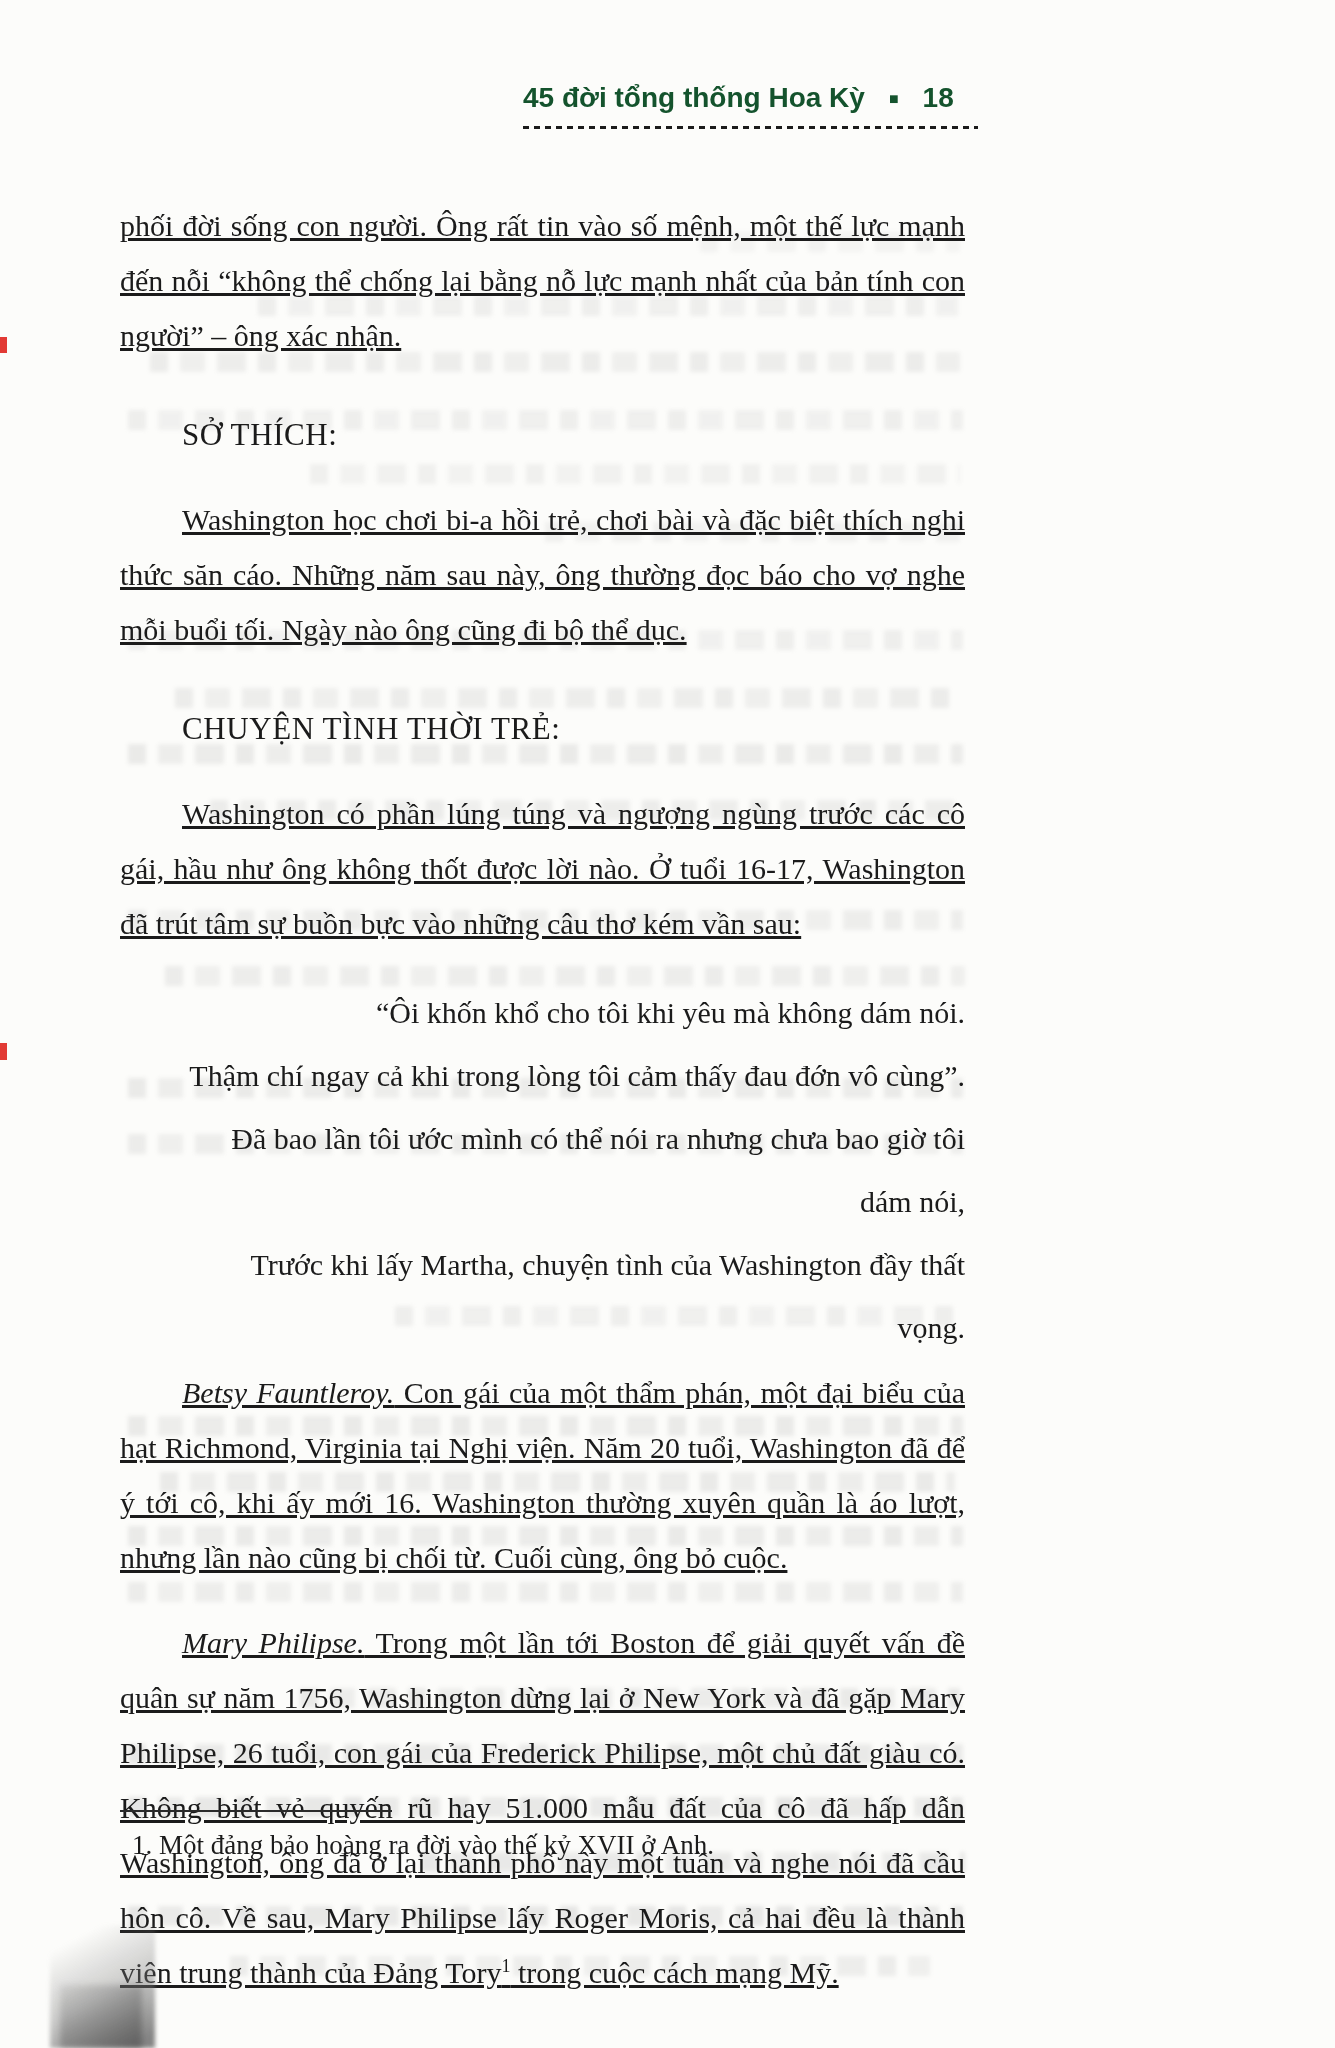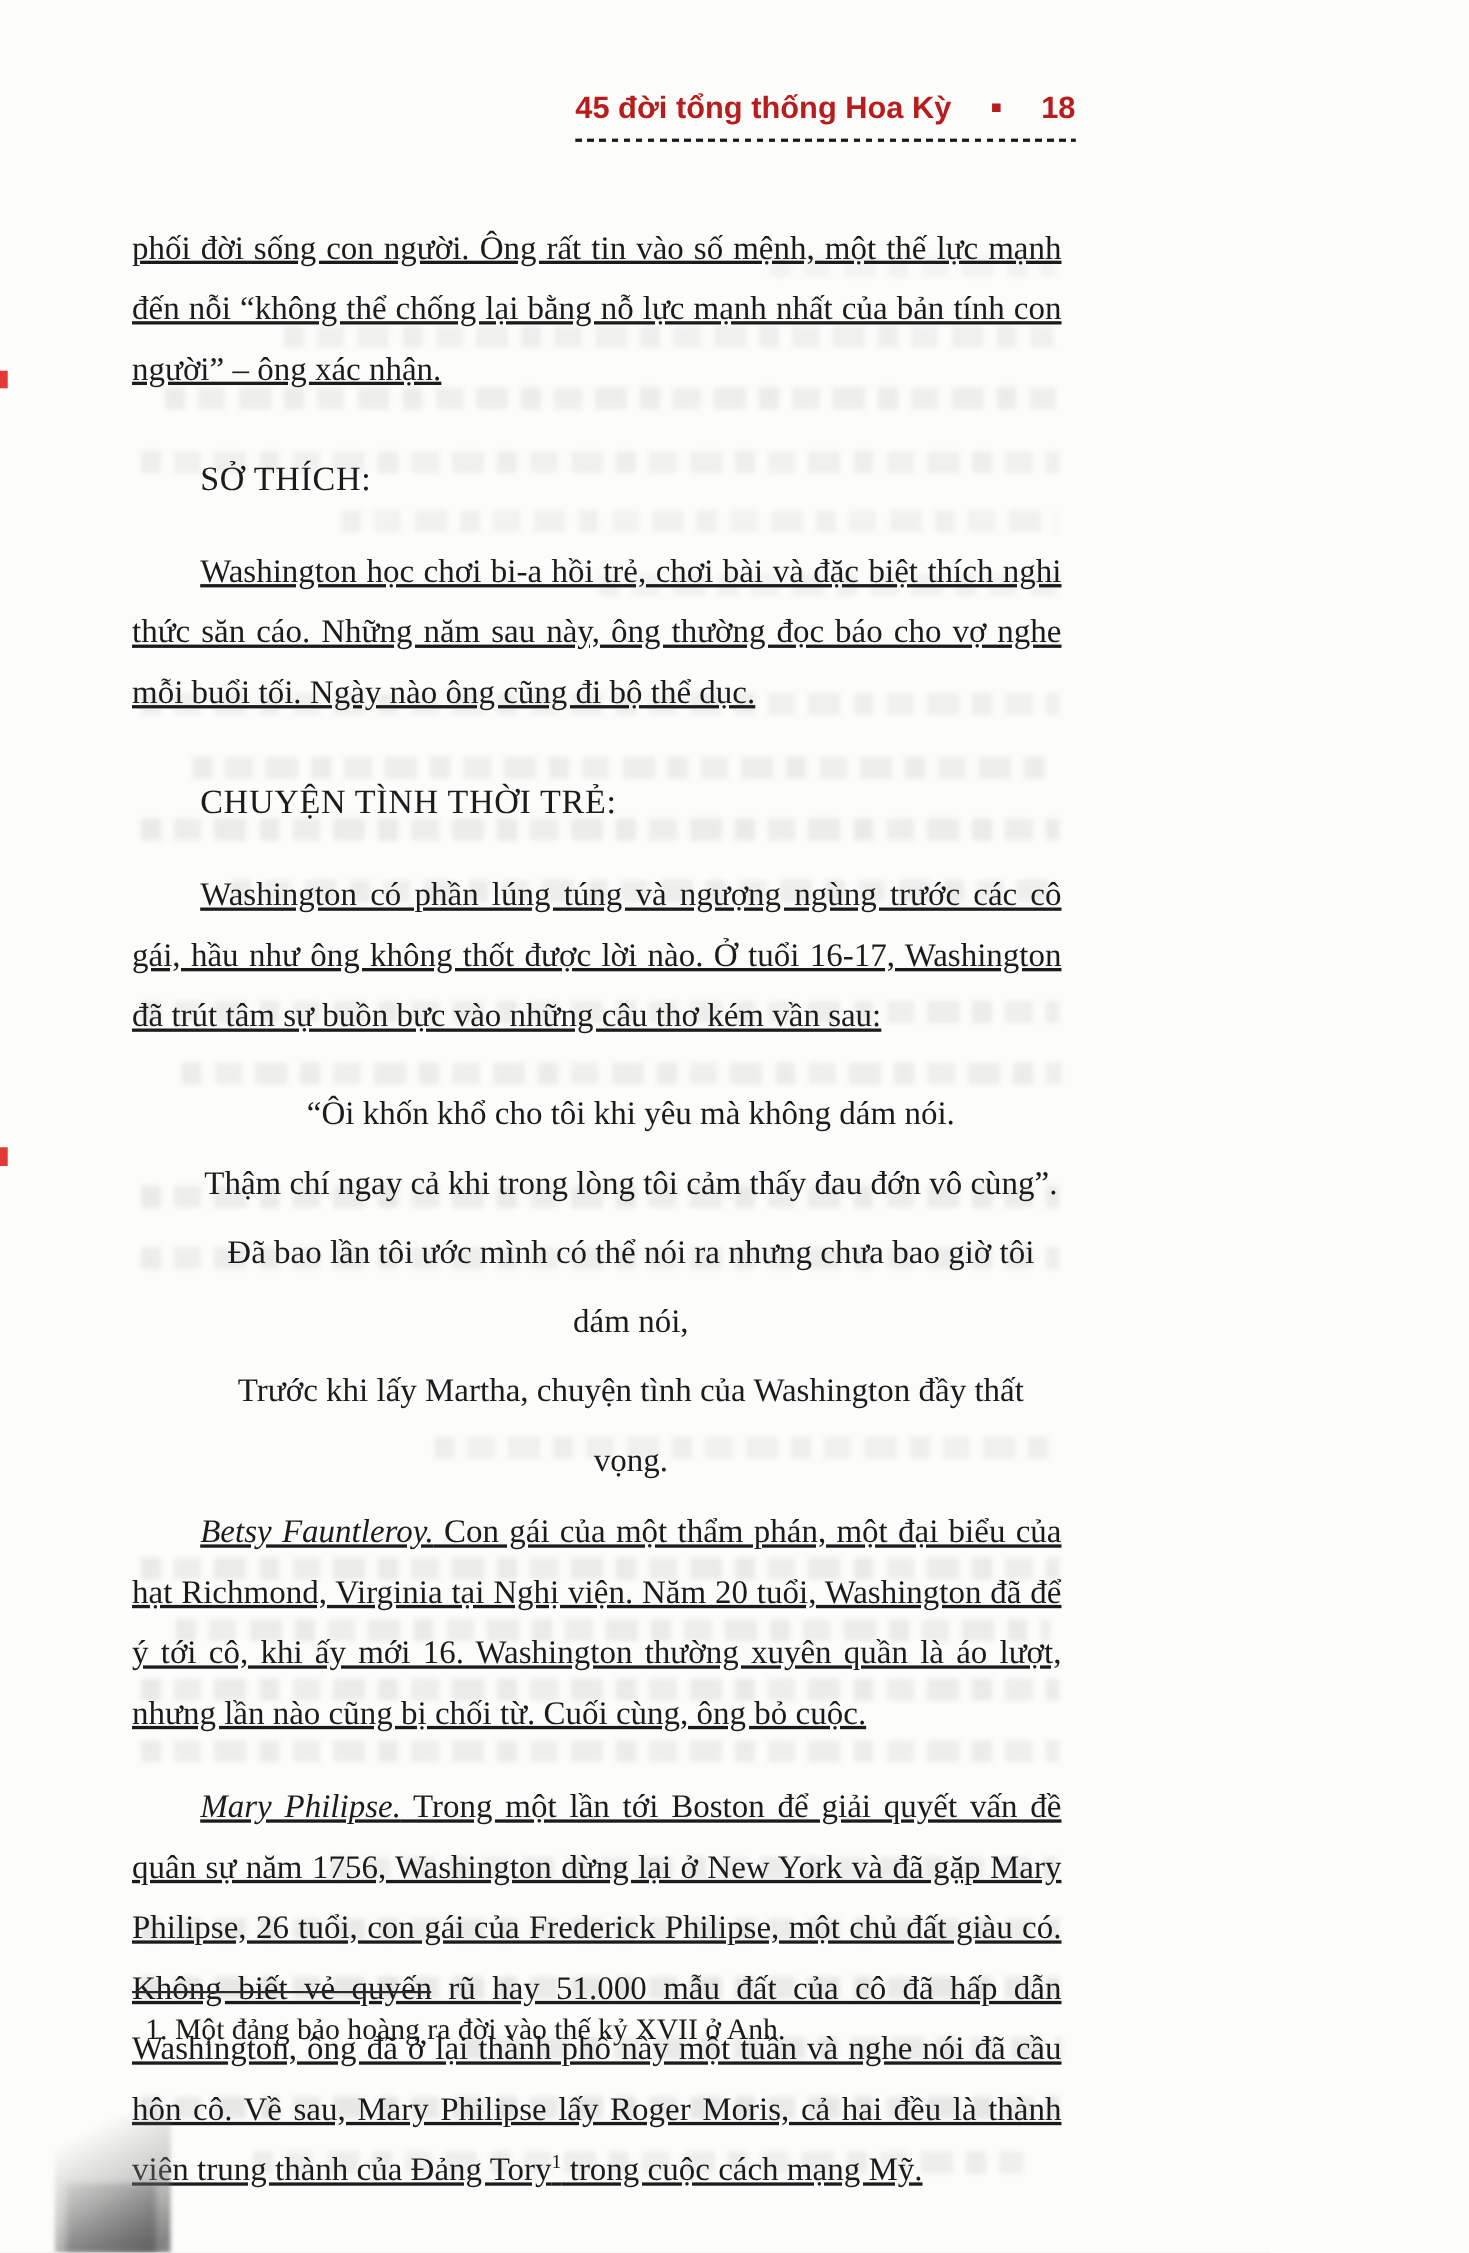--- a/index.html
+++ b/index.html
@@ -4,35 +4,35 @@
 <style>
   html,body{margin:0;padding:0;background:#e9e9e7;}
   .page{
     position:relative;width:1335px;height:2048px;margin:0 auto;
     background:#fcfcfa;overflow:hidden;
     font-family:"Liberation Serif",serif;color:#1b1b1b;
   }
   
   .running-head{position:absolute;left:523px;top:82px;width:455px;}
   .rh-row{
-    display:flex;justify-content:flex-start;align-items:center;gap:36px;
+    display:flex;justify-content:flex-start;align-items:center;gap:24px;
     padding-right:34px;white-space:nowrap;
-    font-family:"Liberation Sans",sans-serif;font-weight:bold;font-size:28px;color:#b91c1c;
+    font-family:"Liberation Sans",sans-serif;font-weight:bold;font-size:28px;color:#14532d;
   }
   .rh-sep{font-size:16px;line-height:1;transform:translateY(1px);}
   .rh-rule{margin-top:12px;height:3px;
     background:repeating-linear-gradient(90deg,#1b1b1b 0 6px,transparent 6px 11px);}
   
   .text-block{position:absolute;left:120px;top:168px;width:845px;
     font-size:30px;line-height:55px;text-align:justify;}
   .para{text-indent:62px;text-decoration:underline;}
   .para-cont{text-indent:0;}
   .sec-heading{margin-top:44px;padding-left:62px;font-size:31px;letter-spacing:.6px;text-align:left;}
   .poem-block{margin-top:6px;margin-bottom:2px;}
-  .poem-line{padding-left:62px;line-height:63px;text-align:center;}
+  .poem-line{padding-left:62px;line-height:63px;text-align:right;}
   .lead-italic{font-style:italic;}
   .para-betsy{margin-top:6px;}
   .para-mary{margin-top:10px;}
   sup.fn-marker{font-size:18px;vertical-align:super;line-height:0;}
   
   .footnote{position:absolute;left:120px;top:1810px;width:845px;}
   .fn-rule{width:272px;height:2px;background:#2a2a2a;}
   .fn-text{margin-top:16px;font-size:27px;line-height:34px;text-align:left;margin-left:12px;}
   
   .edge-mark{position:absolute;left:0;width:7px;background:#e23a34;}

